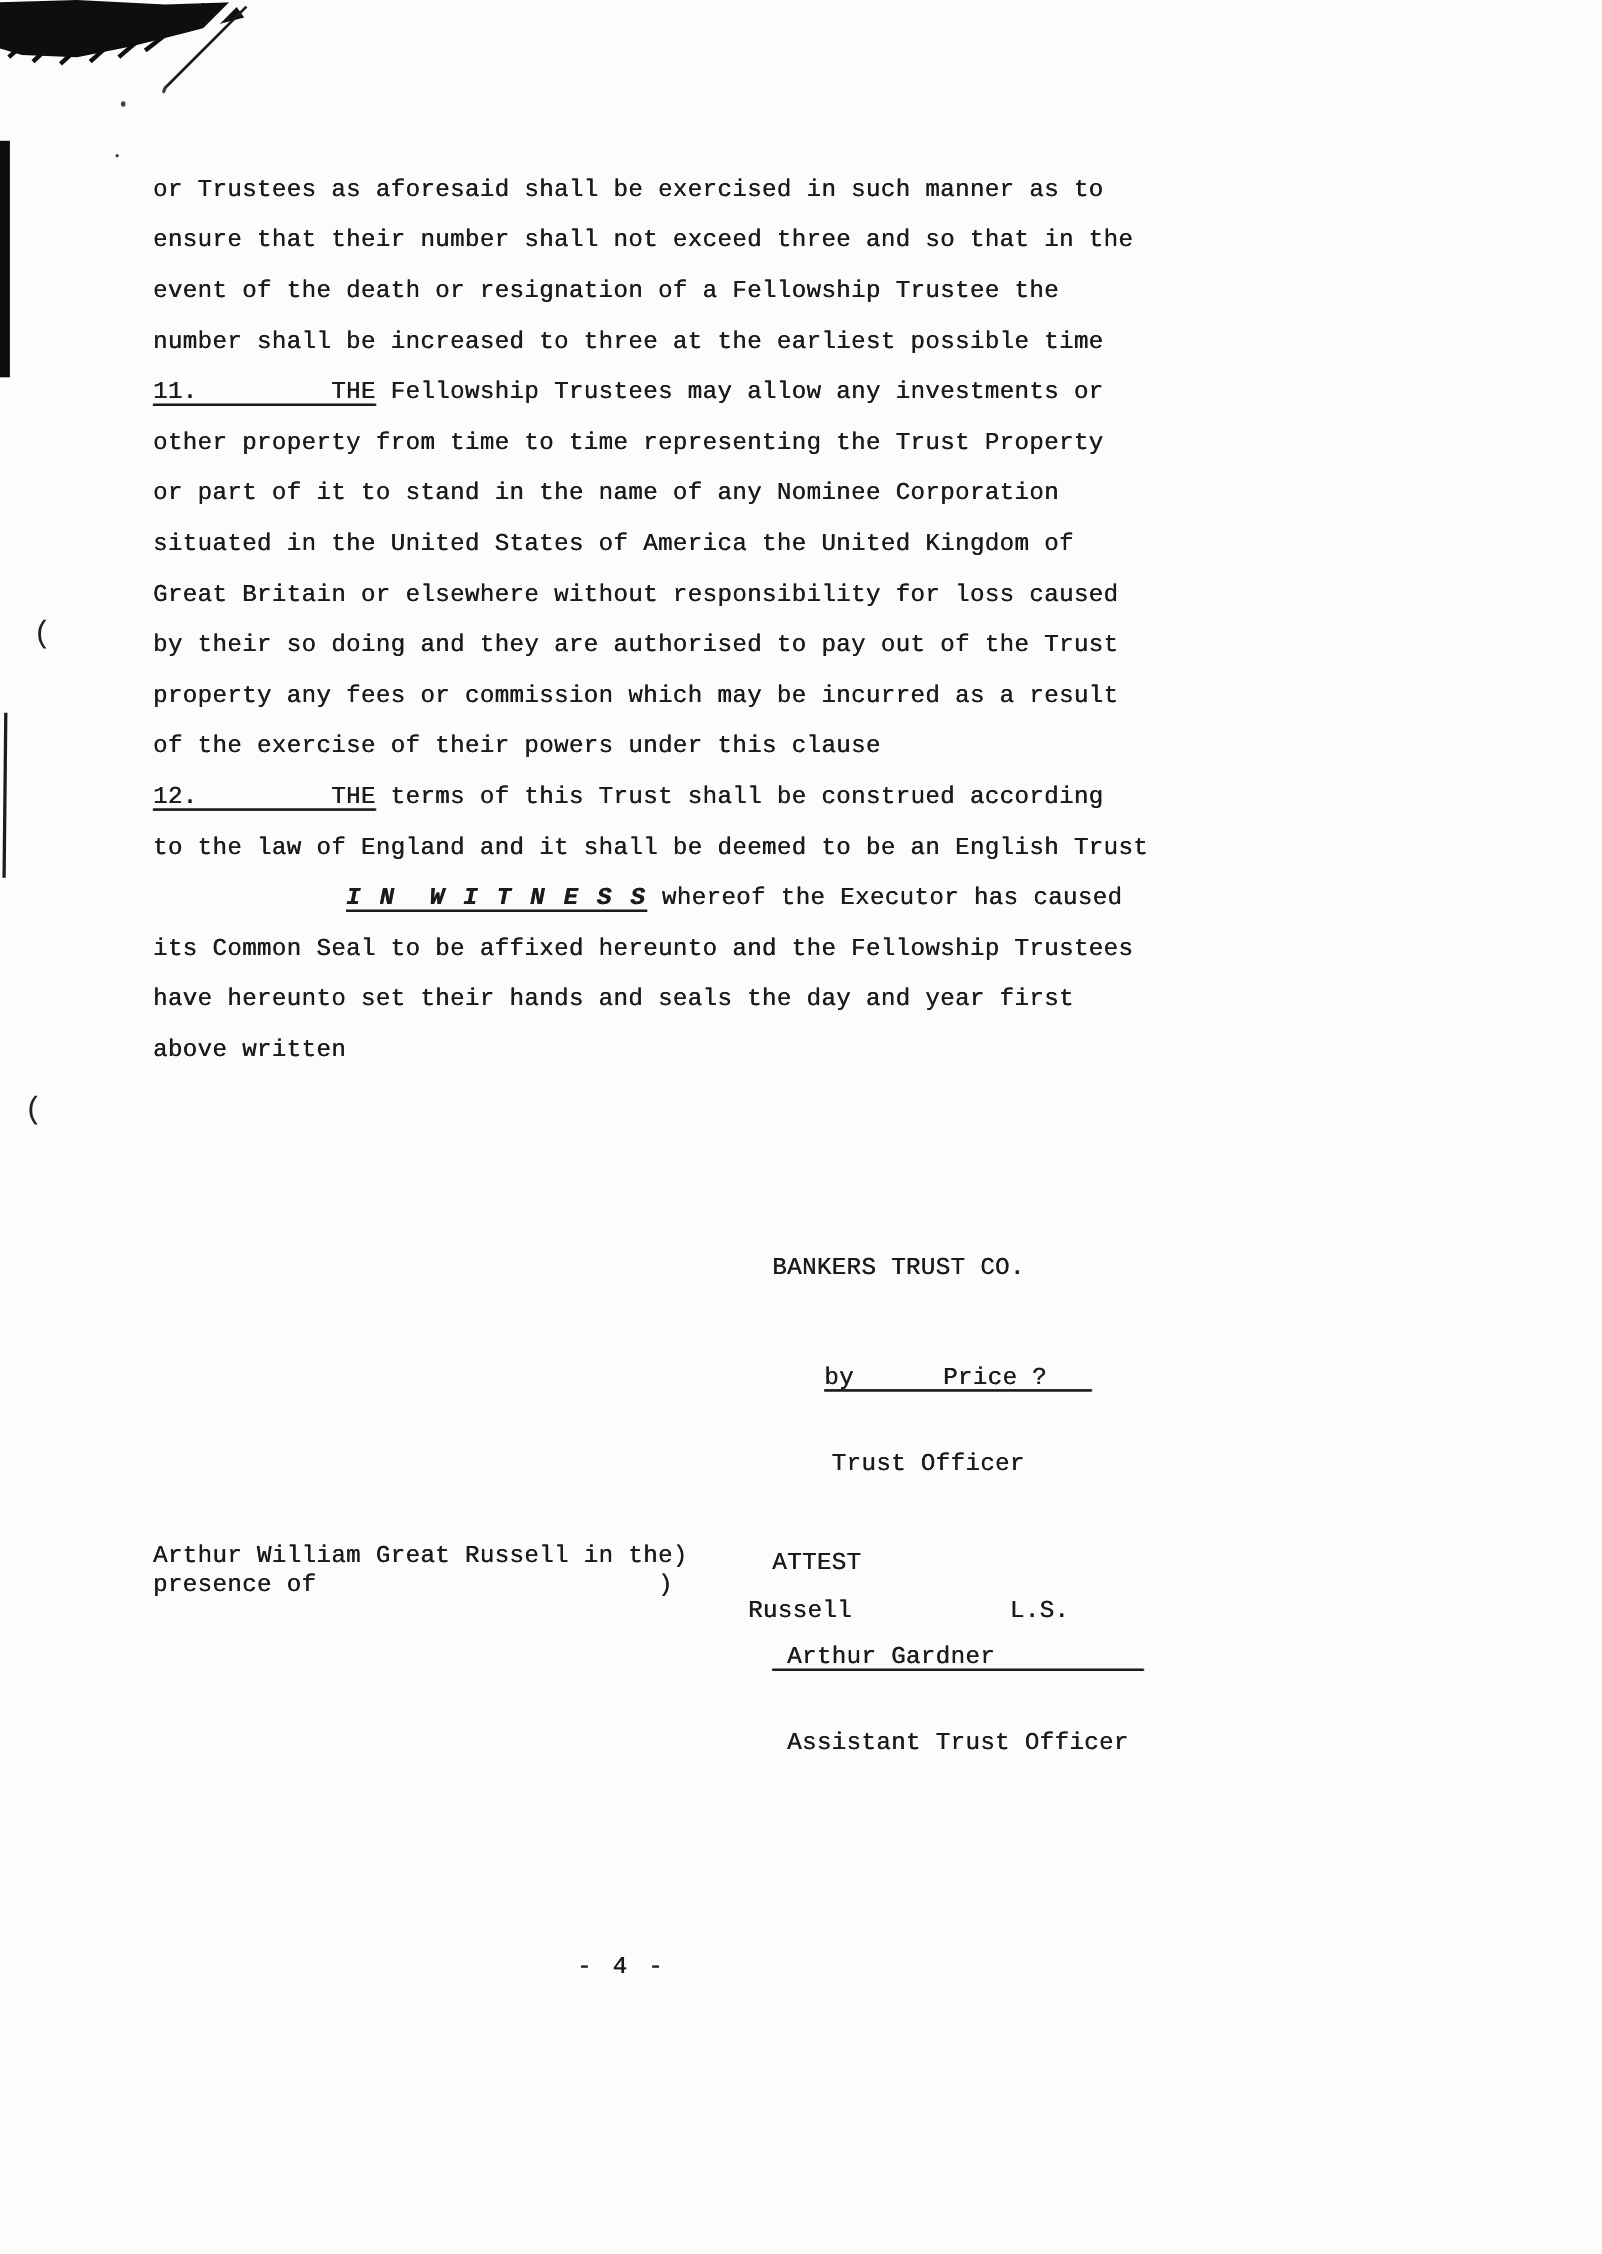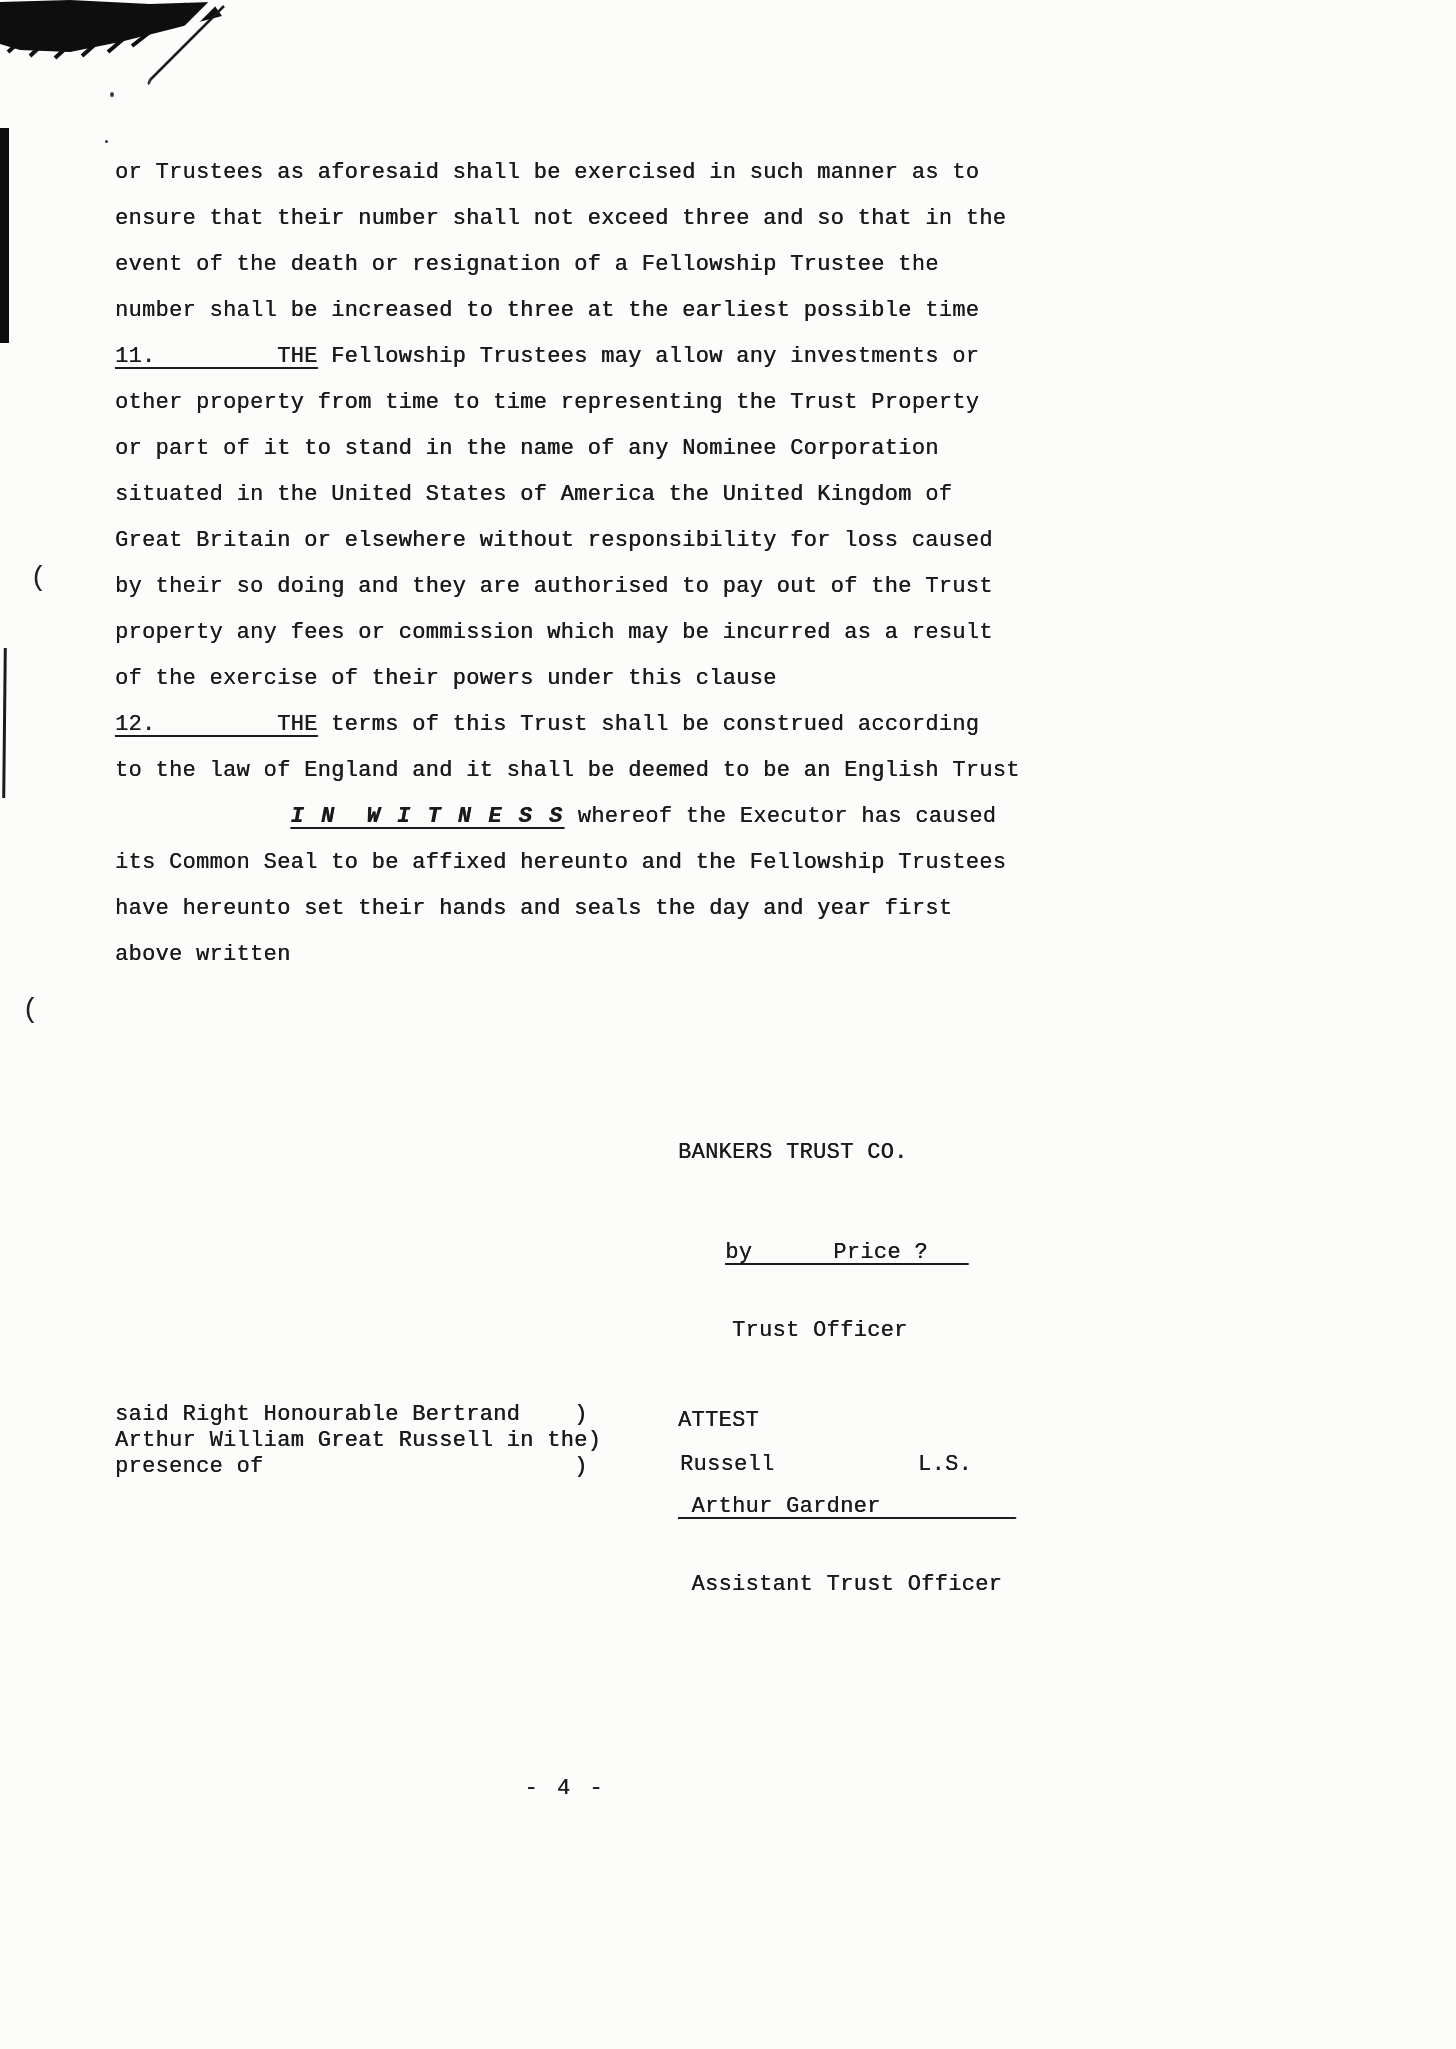--- a/index.html
+++ b/index.html
@@ -21,21 +21,21 @@
     font-size: 22px;
     letter-spacing: 0.3px;
     text-shadow: 0.35px 0 0 currentColor;
   }
   .body-text {
     position: absolute;
     left: 115px;
     top: 150px;
     line-height: 46px;
   }
-  .line { white-space: pre; }
+  .line { white-space: pre; margin-left: 24px; }
   .u {
     text-decoration: underline;
     text-decoration-thickness: 2px;
     text-underline-offset: 5px;
   }
   .ib {
     font-style: italic;
     font-weight: bold;
     letter-spacing: 2px;
   }
@@ -140,20 +140,20 @@
 
   <div class="typewriter sig-block">
     <div class="line">BANKERS TRUST CO.</div>
     <div class="mt22"><div class="line"><span class="u">by      Price ?   </span></div></div>
     <div class="line">    Trust Officer</div>
     <div class="line mt12">ATTEST</div>
     <div class="mt8"><div class="line"><span class="u"> Arthur Gardner          </span></div></div>
     <div class="line"> Assistant Trust Officer</div>
   </div>
 
-  <div class="typewriter signed-block"><div class="line"><span>said Right Honourable Bertrand    )</span></div><div class="line"><span>Arthur William Great Russell in the)</span></div><div class="line"><span>presence of                       )</span></div></div>
+  <div class="typewriter signed-block"><div class="line"><span>Arthur William Great Russell in the)</span></div><div class="line"><span>presence of                       )</span></div></div>
   <div class="typewriter russell">Russell</div>
   <div class="typewriter ls">L.S.</div>
 
 
   <div class="typewriter page-number">- 4 -</div>
 
 </div>
 
 </body></html>

